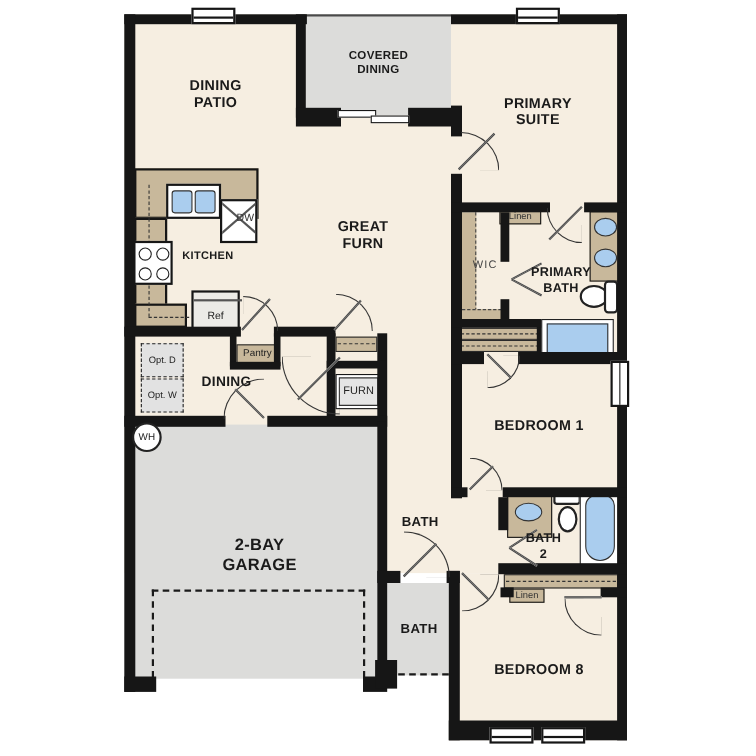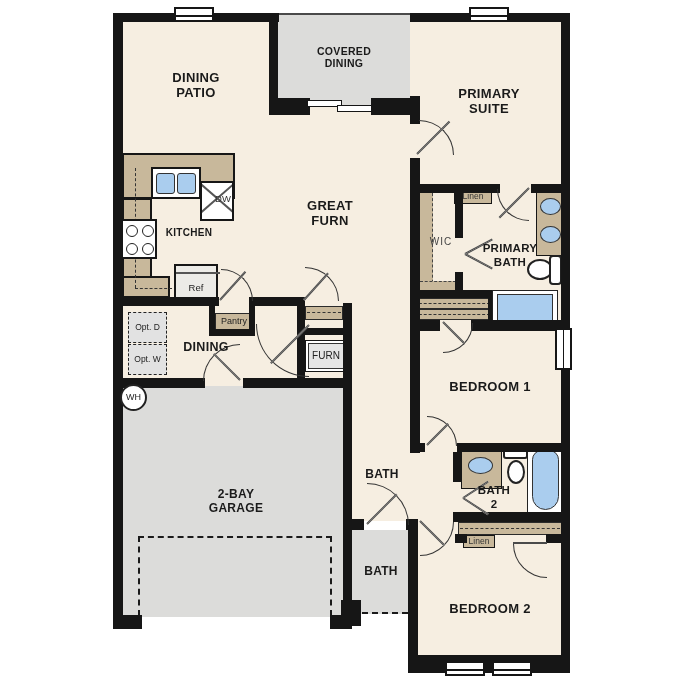--- a/index.html
+++ b/index.html
@@ -211,22 +211,22 @@
   <div class="lbl" style="left:429px;top:86px;width:120px;font-size:13px;">PRIMARY
 SUITE</div>
   <div class="lbl" style="left:129px;top:227px;width:120px;font-size:10px;">KITCHEN</div>
   <div class="lbl" style="left:270px;top:198px;width:120px;font-size:13px;">GREAT
 FURN</div>
   <div class="lbl" style="left:411px;top:236px;width:60px;font-size:10px;font-weight:normal;color:#444;letter-spacing:1px;">WIC</div>
   <div class="lbl" style="left:455px;top:242px;width:110px;font-size:11.5px;">PRIMARY
 BATH</div>
   <div class="lbl" style="left:146px;top:340px;width:120px;font-size:12.5px;">DINING</div>
   <div class="lbl" style="left:429px;top:379px;width:122px;font-size:13px;">BEDROOM 1</div>
-  <div class="lbl" style="left:176px;top:487px;width:120px;font-size:12px;">2-BAY
+  <div class="lbl" style="left:176px;top:487px;width:120px;font-size:15px;">2-BAY
 GARAGE</div>
   <div class="lbl" style="left:332px;top:467px;width:100px;font-size:12px;">BATH</div>
   <div class="lbl" style="left:444px;top:484px;width:100px;font-size:11.5px;">BATH
 2</div>
   <div class="lbl" style="left:331px;top:564px;width:100px;font-size:12px;">BATH</div>
-  <div class="lbl" style="left:429px;top:601px;width:122px;font-size:13px;">BEDROOM 2</div>
+  <div class="lbl" style="left:429px;top:601px;width:122px;font-size:13px;">BEDROOM 8</div>
 
 
 </div>
 
 </body></html>

